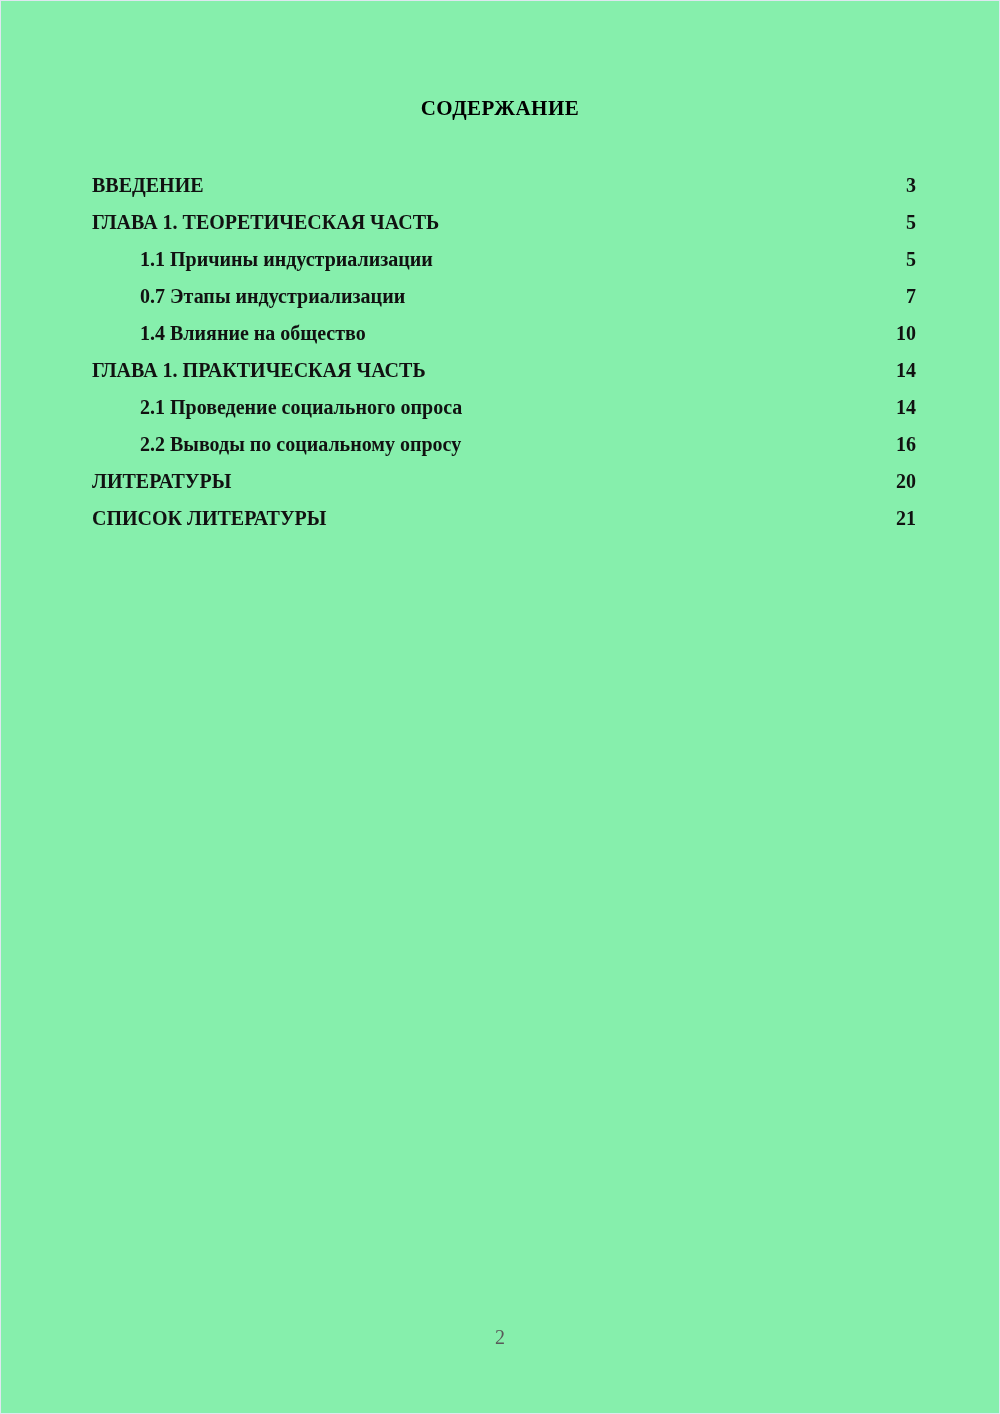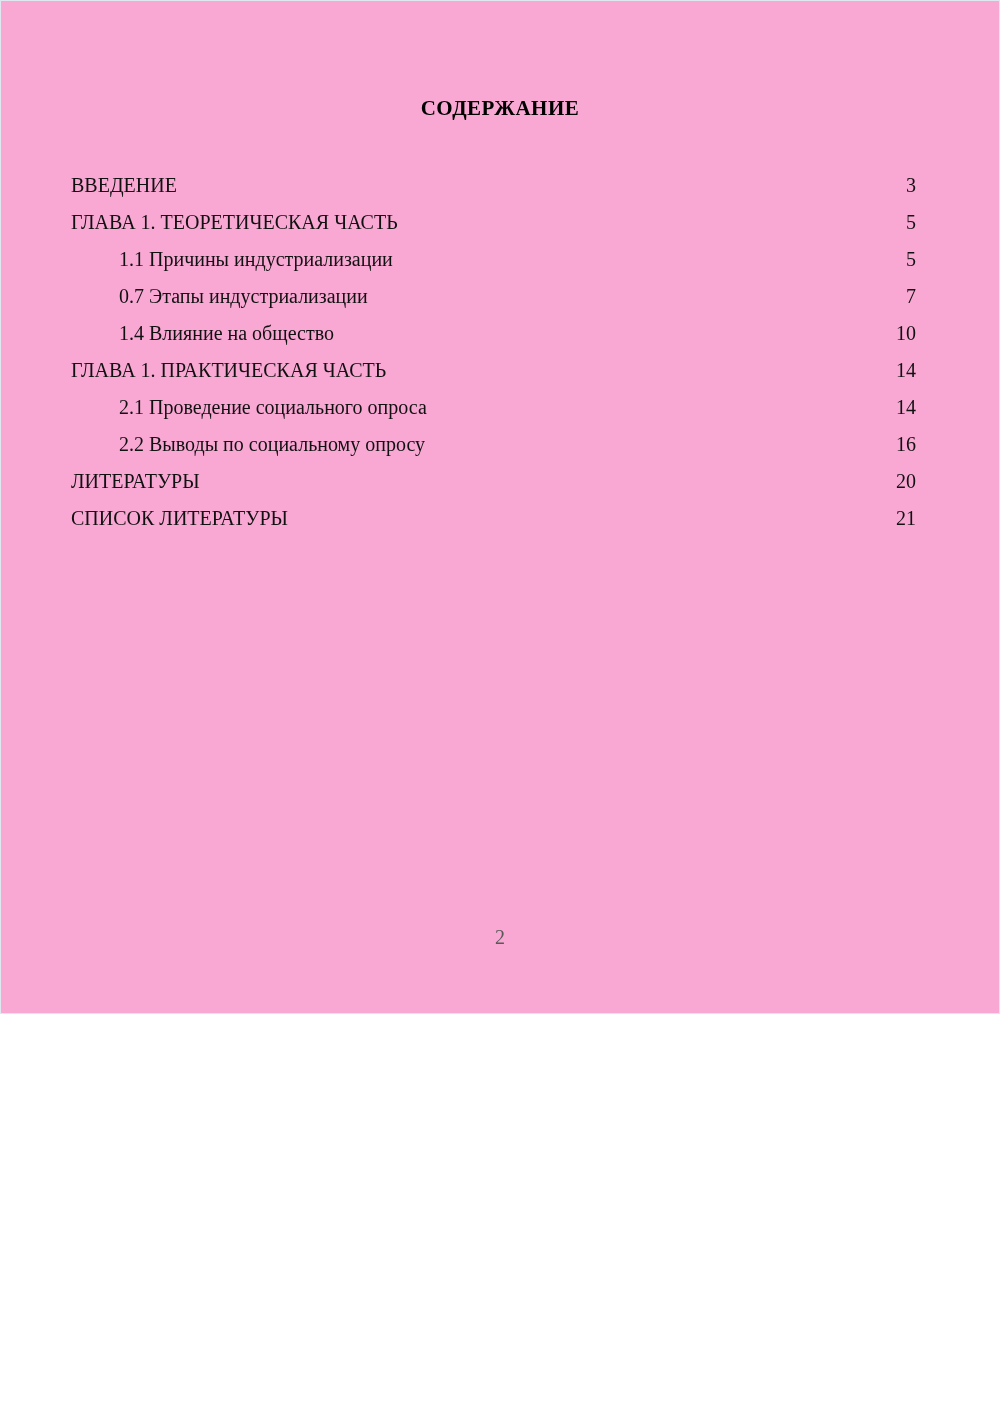--- a/index.html
+++ b/index.html
@@ -3,39 +3,40 @@
 <meta charset="utf-8">
 <style>
   html, body {
     margin: 0;
     padding: 0;
     background: #ffffff;
   }
   .page {
     position: relative;
     width: 1000px;
-    height: 1014px;
+    height: 1414px;
     margin: 0 auto;
-    background: #f9a8d4;
+    background: #86efac;
     box-sizing: border-box;
     border: 1px solid #dfe7f0;
     font-family: "Liberation Serif", "DejaVu Serif", serif;
     color: #111111;
     overflow: hidden;
   }
   .doc-title {
     padding-top: 95px;
     text-align: center;
     font-size: 21px;
     font-weight: bold;
     letter-spacing: 0.5px;
     color: #000000;
   }
   .toc {
-    margin: 46px 83px 0 70px;
+    margin: 46px 83px 0 91px;
+    font-weight: bold;
   }
   .toc-row {
     display: flex;
     justify-content: space-between;
     align-items: center;
     height: 37px;
     font-size: 20px;
     line-height: 37px;
   }
   .toc-row.level-1 .toc-label {

